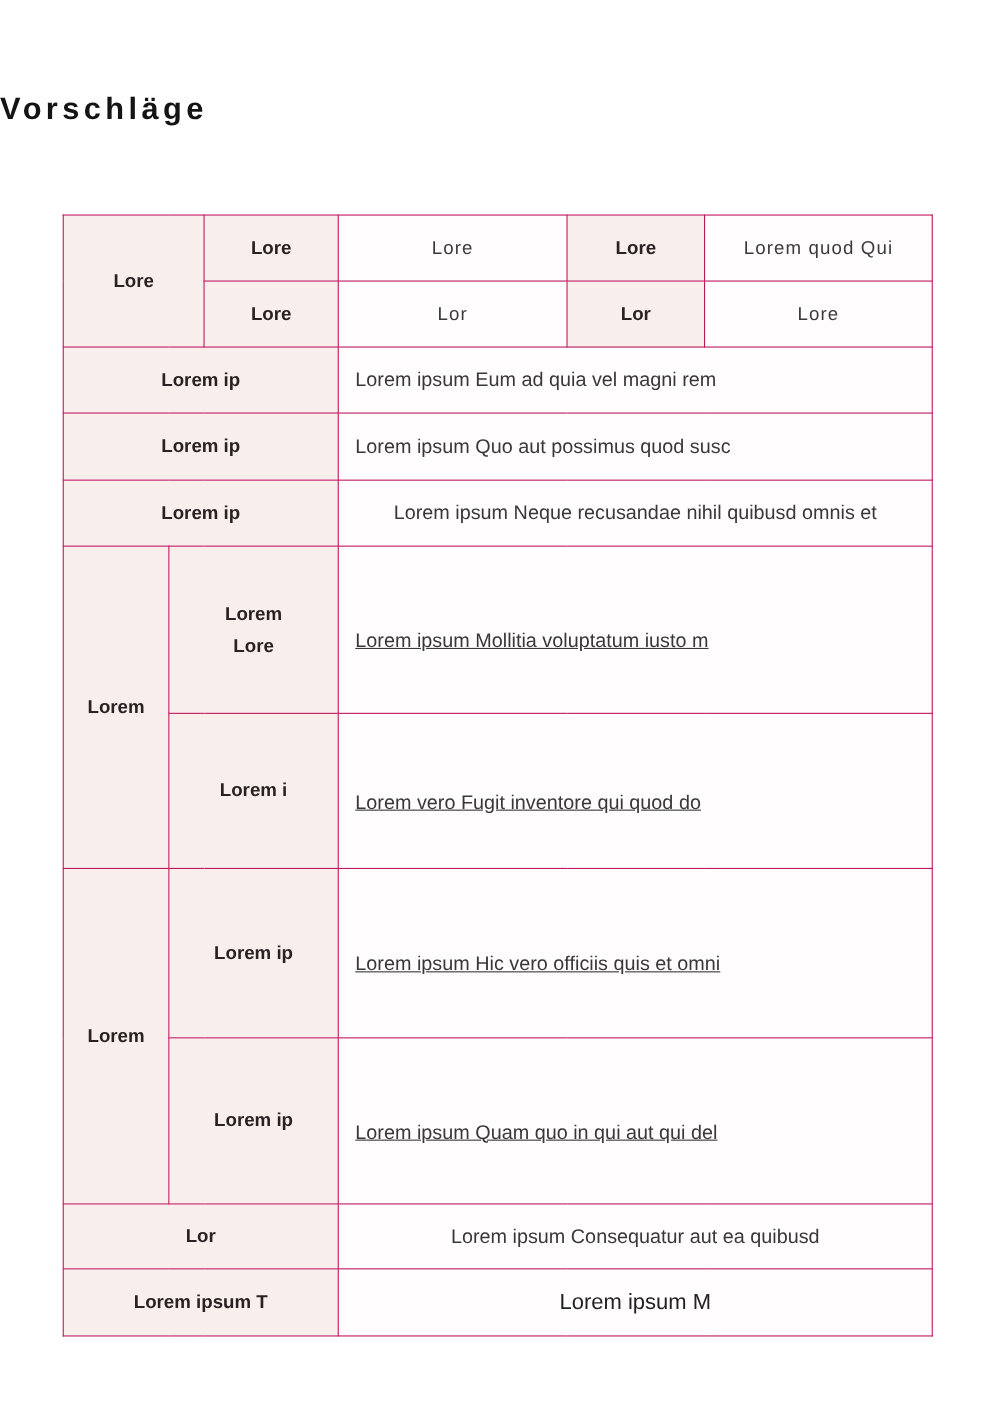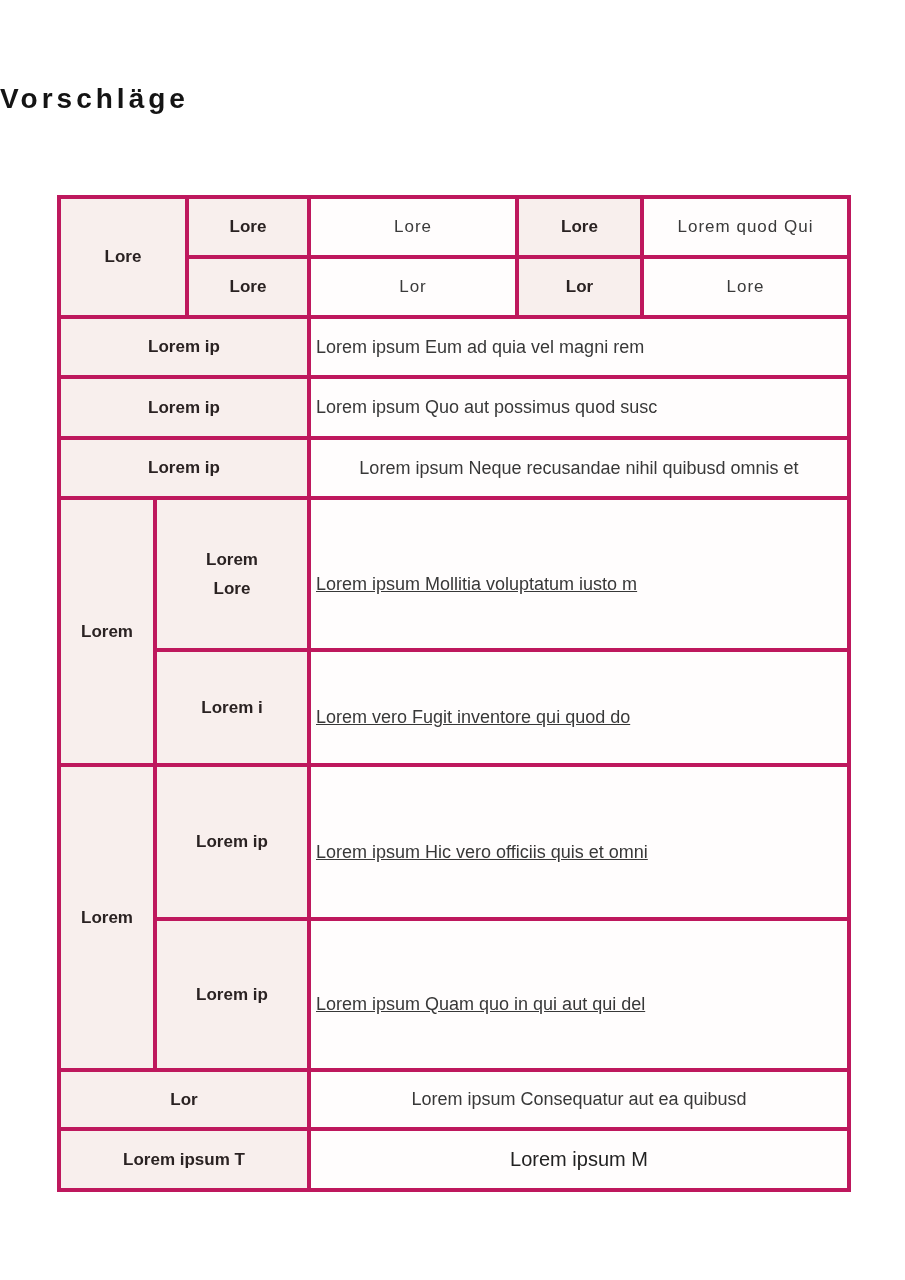--- a/index.html
+++ b/index.html
@@ -22,21 +22,21 @@
     letter-spacing: 4px;
     color: #141414;
   }
   table.main {
     border-collapse: collapse;
     table-layout: fixed;
     width: 790px;
     margin: 79px 0 0 57px;
   }
   td {
-    border: 4px solid #be185d;
+    border: 1px solid #be185d;
     padding: 0;
     text-align: center;
     vertical-align: middle;
     font-size: 17px;
     color: #3a3a3a;
     background: #fffdfd;
     overflow: hidden;
     margin-top: 48px;
   }
   td.pink {
@@ -47,21 +47,21 @@
   td.hdr-white {
     letter-spacing: 1px;
     color: #3a3a3a;
   }
   td.content {
     font-size: 18px;
     color: #383838;
   }
   td.left {
     text-align: left;
-    padding-left: 5px;
+    padding-left: 15px;
   }
   td.pt {
     padding-top: 20px;
     text-decoration: underline;
   }
   td.serif {
     font-family: Liberation Sans, sans-serif;
     font-size: 20px;
     color: #222;
   }
@@ -115,21 +115,21 @@
   <tr style="height:152px">
     <td rowspan="2" class="pink">Lorem</td>
     <td colspan="2" class="pink">
       <div class="two-line">
         <span>Lorem</span>
         <span>Lore</span>
       </div>
     </td>
     <td colspan="3" class="content left pt">Lorem ipsum Mollitia voluptatum iusto m</td>
   </tr>
-  <tr style="height:115px">
+  <tr style="height:141px">
     <td colspan="2" class="pink">Lorem i</td>
     <td colspan="3" class="content left pt">Lorem vero Fugit inventore qui quod do</td>
   </tr>
 
   <tr style="height:154px">
     <td rowspan="2" class="pink">Lorem</td>
     <td colspan="2" class="pink">Lorem ip</td>
     <td colspan="3" class="content left pt">Lorem ipsum Hic vero officiis quis et omni</td>
   </tr>
   <tr style="height:151px">

